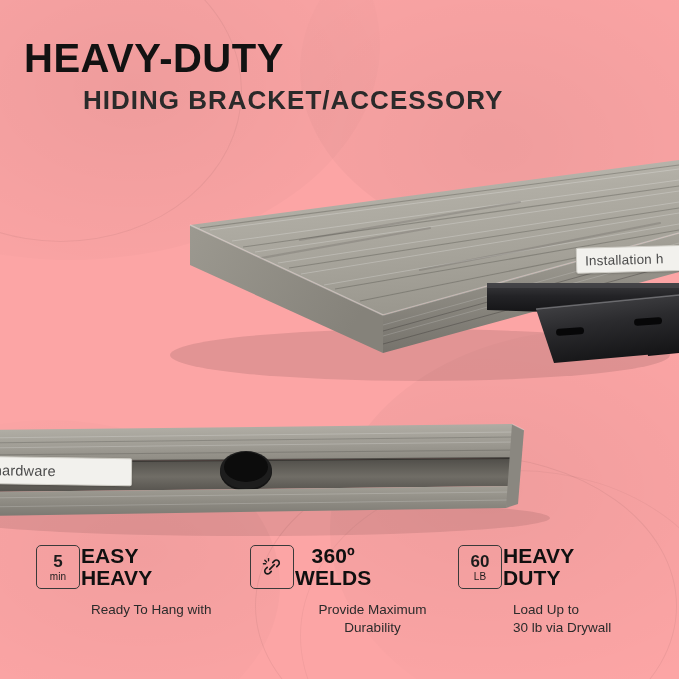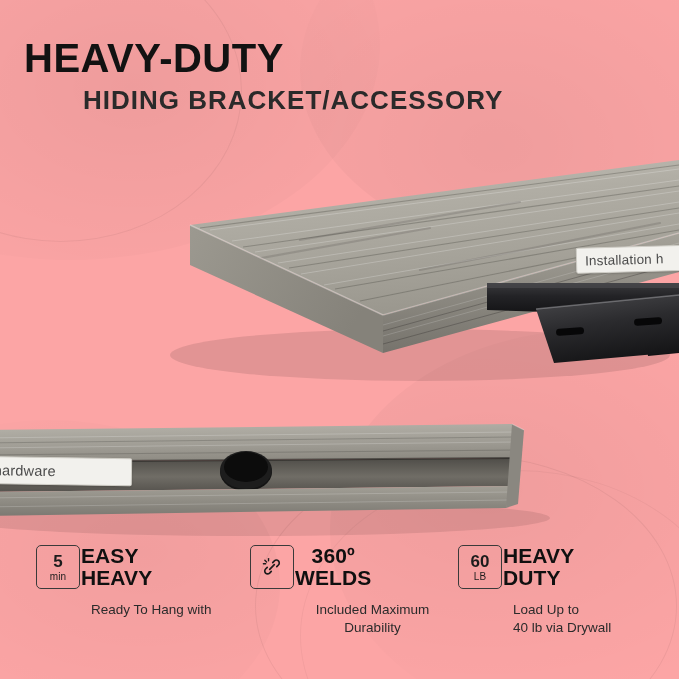--- a/index.html
+++ b/index.html
@@ -375,36 +375,36 @@
               <path d="M8.2 2.8 L8.2 5.2" stroke-width="1.5"></path>
             </svg>
           </span>
         </div>
         <div class="feature-title">
           <div>360º</div>
           <div>WELDS</div>
         </div>
       </div>
       <div class="feature-desc">
-        <div>Included Maximum</div>
+        <div>Provide Maximum</div>
         <div>Durability</div>
       </div>
     </div>
 
     <div class="feature f3">
       <div class="feature-head">
         <div class="badge">
           <span class="badge-big">60</span>
           <span class="badge-small">LB</span>
         </div>
         <div class="feature-title">
           <div>HEAVY</div>
           <div>DUTY</div>
         </div>
       </div>
       <div class="feature-desc">
         <div>Load Up to</div>
-        <div>40 lb via Drywall</div>
+        <div>30 lb via Drywall</div>
       </div>
     </div>
 
   </div>
 </div>
 
 </body></html>

